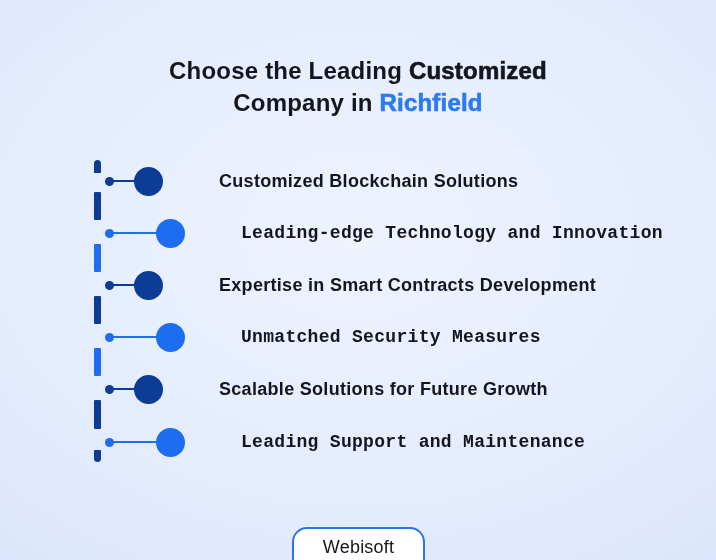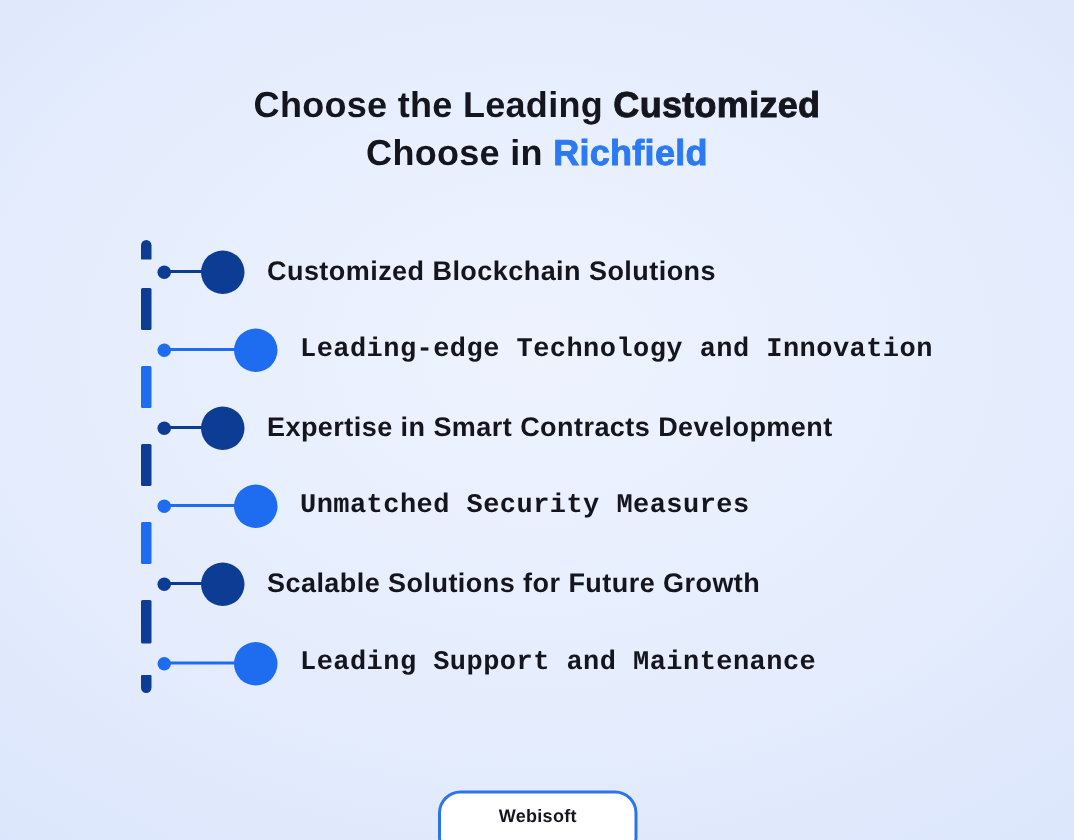--- a/index.html
+++ b/index.html
@@ -51,53 +51,53 @@
   .cn {
     position: absolute; top: 50%; left: 111px; height: 2.5px; margin-top: -1.25px;
   }
   .bl {
     position: absolute; top: 50%; width: 29px; height: 29px;
     margin-top: -14.5px; border-radius: 50%;
   }
   .lbl {
     position: absolute; top: 50%; transform: translateY(-50%);
     white-space: nowrap; font-size: 18px; font-weight: 700;
-    letter-spacing: 0.3px; color: var(--text, #15151D);
+    letter-spacing: 0.3px; color: var(--text, #15151D); margin-left: 41px;
   }
   .row.navy .nd, .row.navy .bl { background: var(--navy, #0D3C95); }
   .row.navy .cn { background: var(--navy, #0D3C95); width: 38px; }
   .row.navy .bl { left: 134px; }
   .row.navy .lbl { left: 178px; }
 
   .row.blue .nd, .row.blue .bl { background: var(--blue, #1E6DF1); }
   .row.blue .cn { background: var(--blue, #1E6DF1); width: 60px; }
   .row.blue .bl { left: 156px; }
   .row.blue .lbl { left: 200px; font-family: Liberation Mono, monospace; }
 
   
   .badge {
     position: absolute; left: 292px; top: 527px; width: 133px; height: 46px;
     box-sizing: border-box; background: #ffffff;
     border: 2px solid var(--badge_border, #2B74EC); border-radius: 15px;
     display: flex; align-items: flex-start; justify-content: center;
     cursor: pointer;
   }
   .badge span {
-    margin-top: 8px; font-size: 12px; font-weight: 700;
+    margin-top: 8px; font-size: 18px; font-weight: 400;
     letter-spacing: 0.2px; color: var(--text, #15151D);
   }
 </style>
 </head>
 <body>
 
 <div class="canvas">
 
   <h1 class="title">
     <span class="t-line"><span>Choose the Leading </span><span class="kw">Customized</span></span>
-    <span class="t-line"><span>Choose in </span><span class="hl">Richfield</span></span>
+    <span class="t-line"><span>Company in </span><span class="hl">Richfield</span></span>
   </h1>
 
   <div>
     <div class="rail-dash cap-top"></div>
     <div class="rail-dash d1"></div>
     <div class="rail-dash d2 blue"></div>
     <div class="rail-dash d3"></div>
     <div class="rail-dash d4 blue"></div>
     <div class="rail-dash d5"></div>
     <div class="rail-dash cap-bottom"></div>

